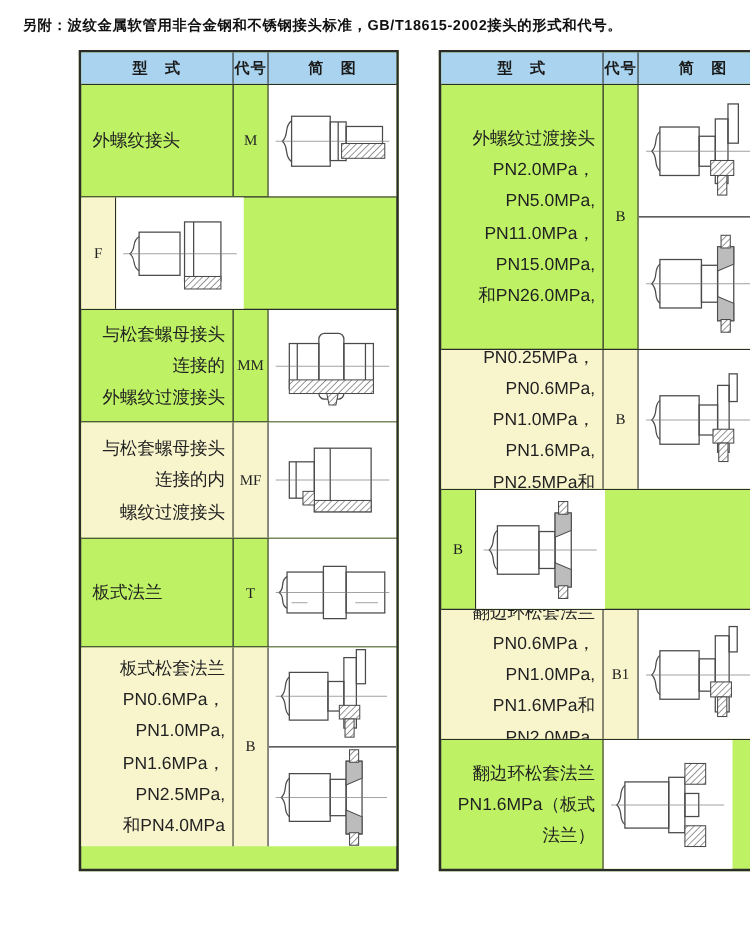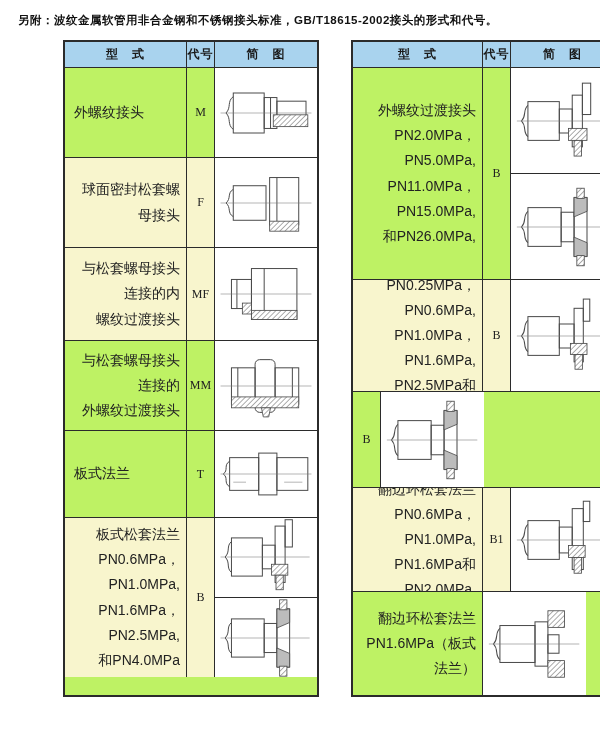--- a/index.html
+++ b/index.html
@@ -84,54 +84,30 @@
             <rect class="s" x="50" y="27" width="14" height="34"></rect>
             <line class="s" x1="57" y1="27" x2="57" y2="61"></line>
             <rect class="s" x="64" y="31" width="32" height="26"></rect>
             <rect class="h" x="60" y="46" width="38" height="13"></rect>
             <line class="cl" x1="2" y1="44" x2="102" y2="44"></line>
           </svg>
         </div>
       </div>
 
       <div class="row hl" style="height:90px">
-        <div class="cell cell-type">
-          <span class="type-text">球面密封松套螺母接头</span>
-        </div>
         <div class="cell cell-code">
           <span class="code-text">F</span>
         </div>
         <div class="cell cell-diag">
           <svg class="diag" width="96" height="80" viewBox="0 0 104 88">
             <path class="s" d="M16,29 C9,33 14,39 8,44 C14,49 9,55 16,59"></path>
             <rect class="s" x="16" y="25" width="36" height="38"></rect>
             <rect class="s" x="56" y="16" width="32" height="52"></rect>
             <line class="s" x1="64" y1="16" x2="64" y2="68"></line>
             <rect class="h" x="56" y="64" width="32" height="11"></rect>
-            <line class="cl" x1="2" y1="44" x2="102" y2="44"></line>
-          </svg>
-        </div>
-      </div>
-
-      <div class="row hl" style="height:93px">
-        <div class="cell cell-type">
-          <span class="type-text">与松套螺母接头连接的内
-螺纹过渡接头</span>
-        </div>
-        <div class="cell cell-code">
-          <span class="code-text">MF</span>
-        </div>
-        <div class="cell cell-diag">
-          <svg class="diag" width="96" height="80" viewBox="0 0 104 88">
-            <rect class="s" x="14" y="28" width="22" height="32"></rect>
-            <line class="s" x1="20" y1="28" x2="20" y2="60"></line>
-            <rect class="s" x="36" y="16" width="50" height="56"></rect>
-            <line class="s" x1="50" y1="16" x2="50" y2="72"></line>
-            <rect class="h" x="36" y="62" width="50" height="10"></rect>
-            <rect class="h" x="26" y="54" width="10" height="12"></rect>
             <line class="cl" x1="2" y1="44" x2="102" y2="44"></line>
           </svg>
         </div>
       </div>
 
       <div class="row" style="height:90px">
         <div class="cell cell-type">
           <span class="type-text">与松套螺母接头连接的
 外螺纹过渡接头</span>
         </div>
@@ -140,20 +116,41 @@
         </div>
         <div class="cell cell-diag">
           <svg class="diag" width="96" height="80" viewBox="0 0 104 88">
             <rect class="s" x="14" y="24" width="26" height="40"></rect>
             <line class="s" x1="21" y1="24" x2="21" y2="64"></line>
             <rect class="s" x="40" y="15" width="22" height="58" rx="5"></rect>
             <rect class="s" x="62" y="24" width="26" height="40"></rect>
             <line class="s" x1="81" y1="24" x2="81" y2="64"></line>
             <rect class="h" x="14" y="56" width="74" height="12"></rect>
             <path class="h" d="M47,68 h10 l-2,10 h-6 z"></path>
+            <line class="cl" x1="2" y1="44" x2="102" y2="44"></line>
+          </svg>
+        </div>
+      </div>
+
+      <div class="row hl" style="height:93px">
+        <div class="cell cell-type">
+          <span class="type-text">与松套螺母接头连接的内
+螺纹过渡接头</span>
+        </div>
+        <div class="cell cell-code">
+          <span class="code-text">MF</span>
+        </div>
+        <div class="cell cell-diag">
+          <svg class="diag" width="96" height="80" viewBox="0 0 104 88">
+            <rect class="s" x="14" y="28" width="22" height="32"></rect>
+            <line class="s" x1="20" y1="28" x2="20" y2="60"></line>
+            <rect class="s" x="36" y="16" width="50" height="56"></rect>
+            <line class="s" x1="50" y1="16" x2="50" y2="72"></line>
+            <rect class="h" x="36" y="62" width="50" height="10"></rect>
+            <rect class="h" x="26" y="54" width="10" height="12"></rect>
             <line class="cl" x1="2" y1="44" x2="102" y2="44"></line>
           </svg>
         </div>
       </div>
 
       <div class="row" style="height:87px">
         <div class="cell cell-type">
           <span class="type-text">板式法兰</span>
         </div>
         <div class="cell cell-code">

